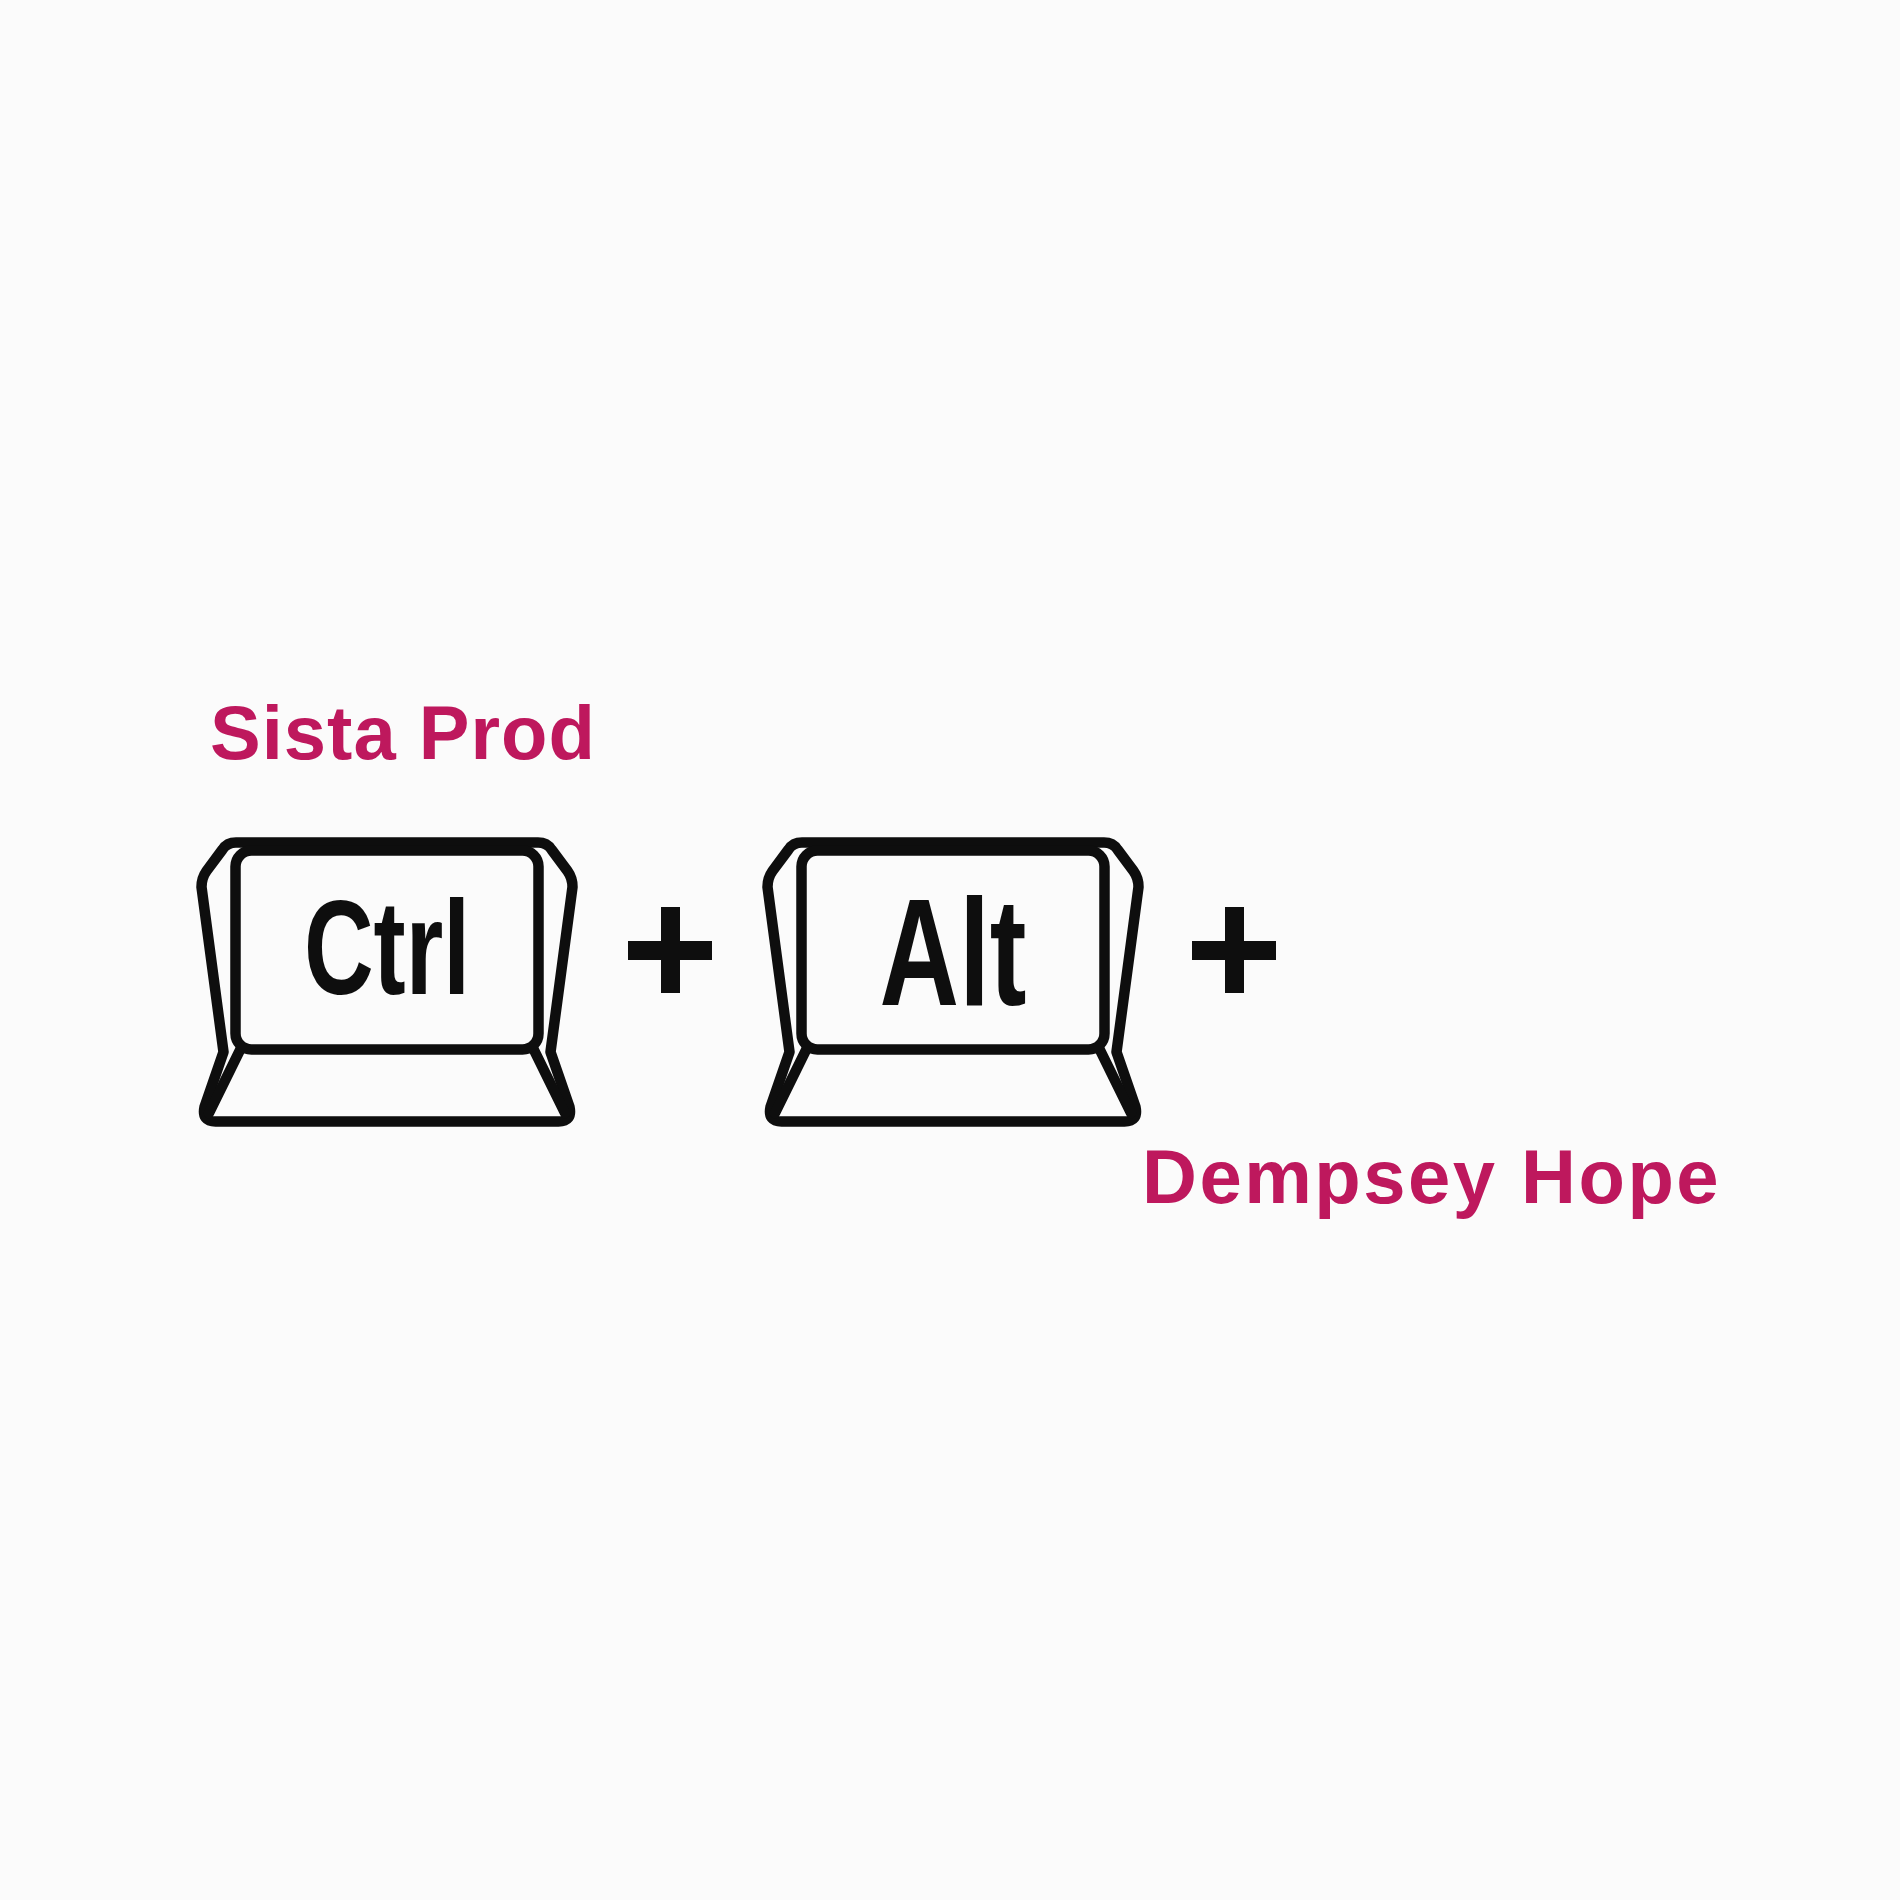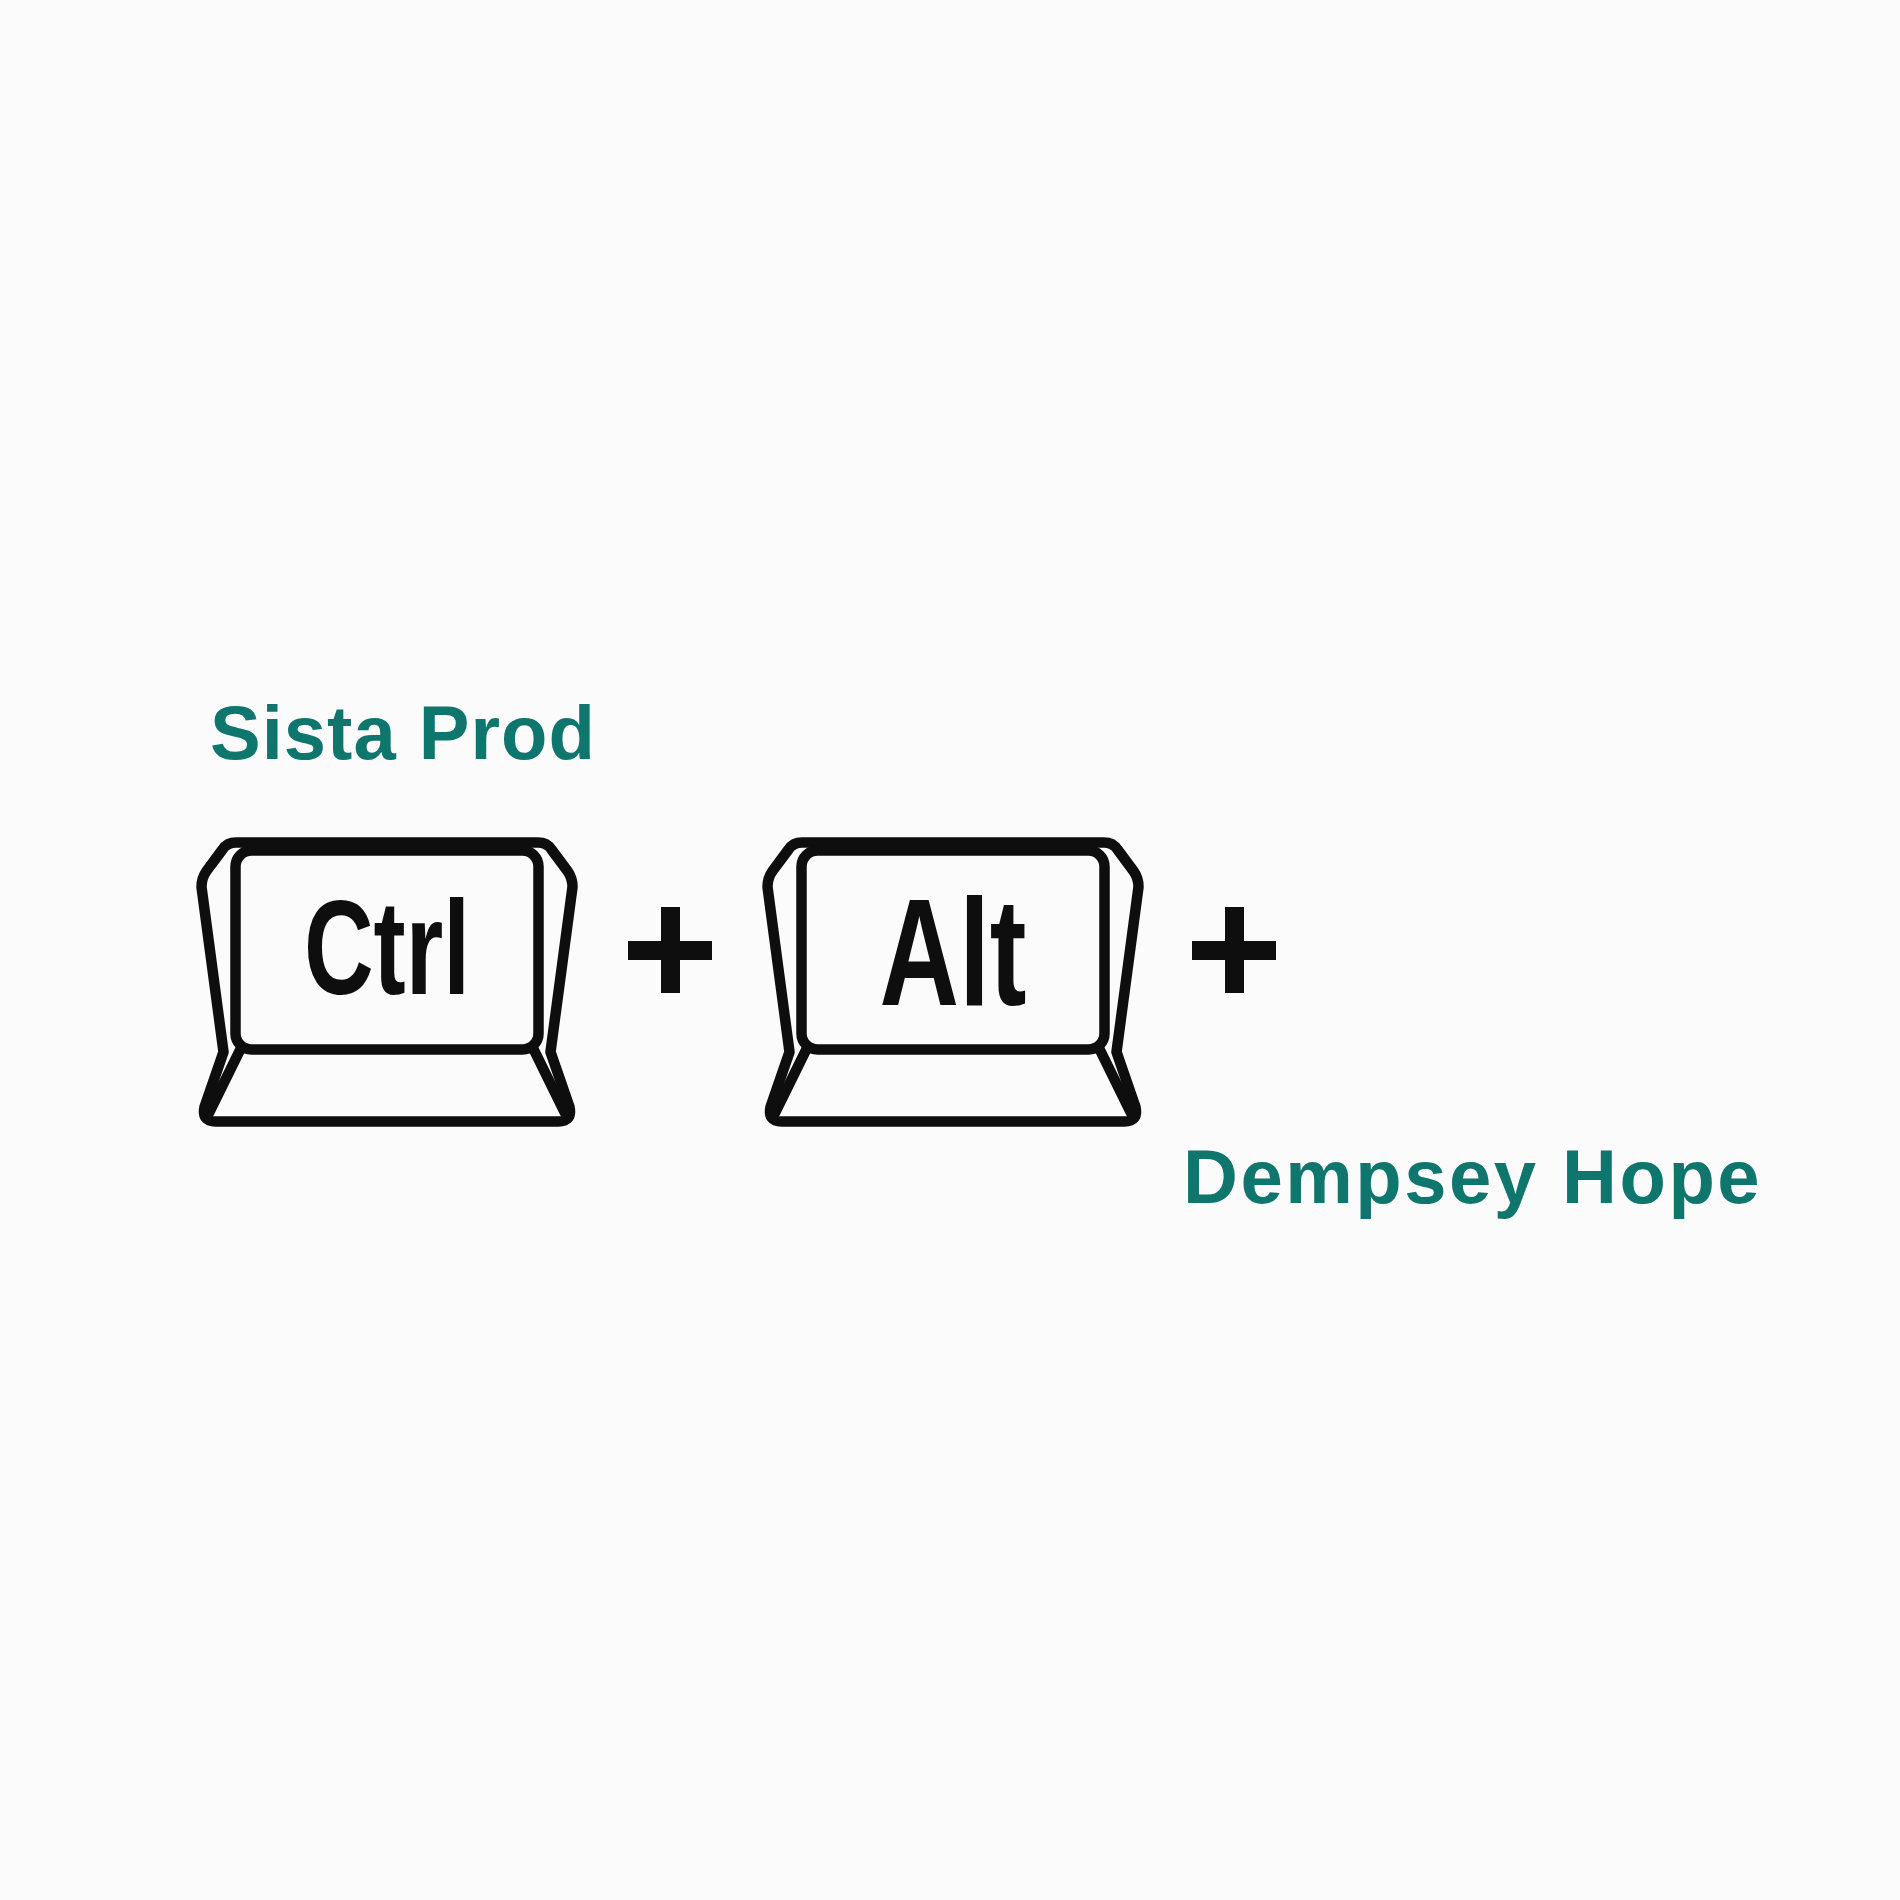--- a/index.html
+++ b/index.html
@@ -11,24 +11,24 @@
     overflow: hidden;
     font-family: "Liberation Sans", sans-serif;
     color: #0e0e0e;
   }
   .credit {
     position: absolute;
     font-weight: 700;
     font-size: 76px;
     line-height: 76px;
     white-space: nowrap;
-    color: #0f766e;
+    color: #be185d;
   }
   .credit.producer { left: 210px; top: 695px; letter-spacing: 1px; }
-  .credit.artist   { left: 1142px; top: 1139px; letter-spacing: 2.5px; margin-left: 41px; }
+  .credit.artist   { left: 1142px; top: 1139px; letter-spacing: 2.5px; }
 
   .key {
     position: absolute;
     top: 804px;
     width: 382px;
     height: 356px;
   }
   .key.ctrl { left: 196px; }
   .key.alt  { left: 762px; }
   .key.del  { left: 1326px; }

